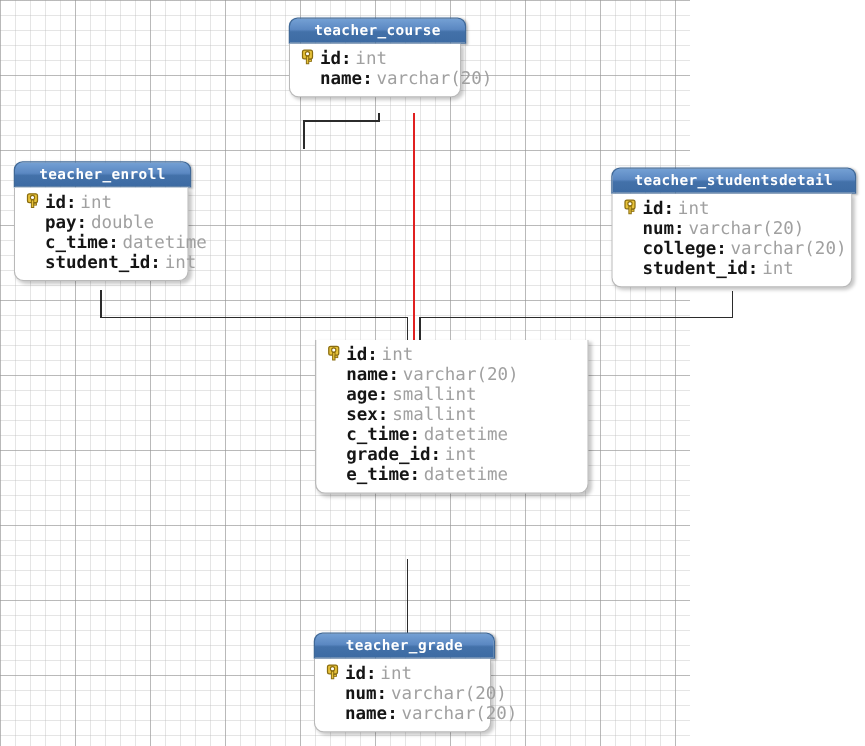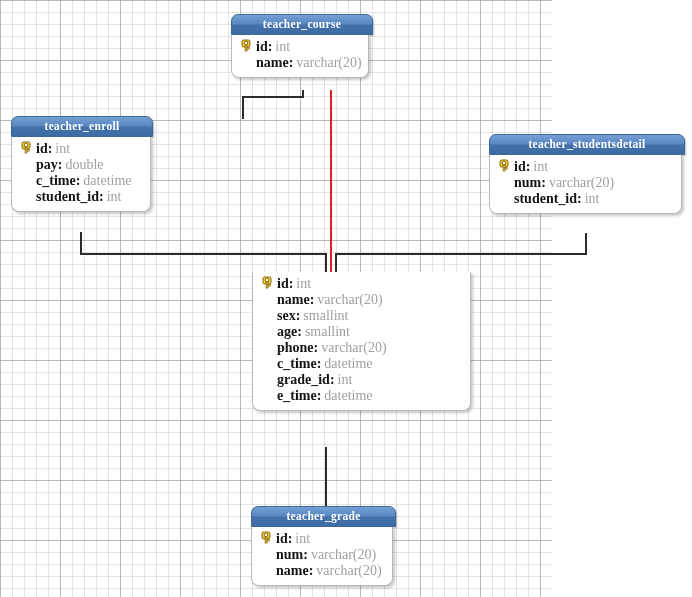--- a/index.html
+++ b/index.html
@@ -23,21 +23,20 @@
       linear-gradient(to right, rgba(150,150,150,0.55) 1px, transparent 1px),
       linear-gradient(to bottom, rgba(150,150,150,0.55) 1px, transparent 1px),
       linear-gradient(to right, rgba(190,190,190,0.40) 1px, transparent 1px),
       linear-gradient(to bottom, rgba(190,190,190,0.40) 1px, transparent 1px);
     background-size:
       60px 60px,
       60px 60px,
       12px 12px,
       12px 12px;
     background-position: 0px 0px, 0px 0px, 0px 0px, 0px 0px;
-    font-family: Liberation Serif, serif;
   }
 
   #connector-layer {
     position: absolute;
     left: 0;
     top: 0;
     width: 692px;
     height: 597px;
     pointer-events: none;
   }
@@ -127,21 +126,21 @@
         <div class="entity-body" style="width: 138px;">
           <div class="field-row"><span class="key-slot"><svg width="13" height="13" viewBox="0 0 13 13">
                 <rect x="2" y="1" width="8" height="7" rx="1.5" fill="#e8c33a" stroke="#8a6d10" stroke-width="1"></rect>
                 <circle cx="6" cy="4" r="1.7" fill="#ffffff" stroke="#8a6d10" stroke-width="0.9"></circle>
                 <rect x="5.1" y="6" width="1.9" height="6" fill="#e8c33a" stroke="#8a6d10" stroke-width="0.8"></rect>
                 <rect x="7" y="8.6" width="2.2" height="1.5" fill="#e8c33a" stroke="#8a6d10" stroke-width="0.7"></rect>
               </svg></span><span class="fname">id</span><span class="fcolon">:</span><span class="ftype">int</span></div>
           <div class="field-row"><span class="key-slot"></span><span class="fname">name</span><span class="fcolon">:</span><span class="ftype">varchar(20)</span></div>
         </div>
       </div>
-      <div class="entity" style="left: 11px; top: 116px; width: 142px;">
+      <div class="entity" style="left: 11px; top: 129px; width: 142px;">
         <div class="entity-header" style="width: 142px;">teacher_enroll</div>
         <div class="entity-body" style="width: 140px;">
           <div class="field-row"><span class="key-slot"><svg width="13" height="13" viewBox="0 0 13 13">
                 <rect x="2" y="1" width="8" height="7" rx="1.5" fill="#e8c33a" stroke="#8a6d10" stroke-width="1"></rect>
                 <circle cx="6" cy="4" r="1.7" fill="#ffffff" stroke="#8a6d10" stroke-width="0.9"></circle>
                 <rect x="5.1" y="6" width="1.9" height="6" fill="#e8c33a" stroke="#8a6d10" stroke-width="0.8"></rect>
                 <rect x="7" y="8.6" width="2.2" height="1.5" fill="#e8c33a" stroke="#8a6d10" stroke-width="0.7"></rect>
               </svg></span><span class="fname">id</span><span class="fcolon">:</span><span class="ftype">int</span></div>
           <div class="field-row"><span class="key-slot"></span><span class="fname">pay</span><span class="fcolon">:</span><span class="ftype">double</span></div>
           <div class="field-row"><span class="key-slot"></span><span class="fname">c_time</span><span class="fcolon">:</span><span class="ftype">datetime</span></div>
@@ -151,35 +150,35 @@
       <div class="entity" style="left: 489px; top: 134px; width: 196px;">
         <div class="entity-header" style="width: 196px;">teacher_studentsdetail</div>
         <div class="entity-body" style="width: 193px;">
           <div class="field-row"><span class="key-slot"><svg width="13" height="13" viewBox="0 0 13 13">
                 <rect x="2" y="1" width="8" height="7" rx="1.5" fill="#e8c33a" stroke="#8a6d10" stroke-width="1"></rect>
                 <circle cx="6" cy="4" r="1.7" fill="#ffffff" stroke="#8a6d10" stroke-width="0.9"></circle>
                 <rect x="5.1" y="6" width="1.9" height="6" fill="#e8c33a" stroke="#8a6d10" stroke-width="0.8"></rect>
                 <rect x="7" y="8.6" width="2.2" height="1.5" fill="#e8c33a" stroke="#8a6d10" stroke-width="0.7"></rect>
               </svg></span><span class="fname">id</span><span class="fcolon">:</span><span class="ftype">int</span></div>
           <div class="field-row"><span class="key-slot"></span><span class="fname">num</span><span class="fcolon">:</span><span class="ftype">varchar(20)</span></div>
+          <div class="field-row"><span class="key-slot"></span><span class="fname">college</span><span class="fcolon">:</span><span class="ftype">varchar(20)</span></div>
           <div class="field-row"><span class="key-slot"></span><span class="fname">student_id</span><span class="fcolon">:</span><span class="ftype">int</span></div>
         </div>
       </div>
       <div class="entity" style="left: 252px; top: 272px; width: 222px;">
         <div class="entity-body" style="width: 219px;">
           <div class="field-row"><span class="key-slot"><svg width="13" height="13" viewBox="0 0 13 13">
                 <rect x="2" y="1" width="8" height="7" rx="1.5" fill="#e8c33a" stroke="#8a6d10" stroke-width="1"></rect>
                 <circle cx="6" cy="4" r="1.7" fill="#ffffff" stroke="#8a6d10" stroke-width="0.9"></circle>
                 <rect x="5.1" y="6" width="1.9" height="6" fill="#e8c33a" stroke="#8a6d10" stroke-width="0.8"></rect>
                 <rect x="7" y="8.6" width="2.2" height="1.5" fill="#e8c33a" stroke="#8a6d10" stroke-width="0.7"></rect>
               </svg></span><span class="fname">id</span><span class="fcolon">:</span><span class="ftype">int</span></div>
           <div class="field-row"><span class="key-slot"></span><span class="fname">name</span><span class="fcolon">:</span><span class="ftype">varchar(20)</span></div>
+          <div class="field-row"><span class="key-slot"></span><span class="fname">age</span><span class="fcolon">:</span><span class="ftype">smallint</span></div>
           <div class="field-row"><span class="key-slot"></span><span class="fname">sex</span><span class="fcolon">:</span><span class="ftype">smallint</span></div>
-          <div class="field-row"><span class="key-slot"></span><span class="fname">age</span><span class="fcolon">:</span><span class="ftype">smallint</span></div>
-          <div class="field-row"><span class="key-slot"></span><span class="fname">phone</span><span class="fcolon">:</span><span class="ftype">varchar(20)</span></div>
           <div class="field-row"><span class="key-slot"></span><span class="fname">c_time</span><span class="fcolon">:</span><span class="ftype">datetime</span></div>
           <div class="field-row"><span class="key-slot"></span><span class="fname">grade_id</span><span class="fcolon">:</span><span class="ftype">int</span></div>
           <div class="field-row"><span class="key-slot"></span><span class="fname">e_time</span><span class="fcolon">:</span><span class="ftype">datetime</span></div>
         </div>
       </div>
       <div class="entity" style="left: 251px; top: 506px; width: 145px;">
         <div class="entity-header" style="width: 145px;">teacher_grade</div>
         <div class="entity-body" style="width: 142px;">
           <div class="field-row"><span class="key-slot"><svg width="13" height="13" viewBox="0 0 13 13">
                 <rect x="2" y="1" width="8" height="7" rx="1.5" fill="#e8c33a" stroke="#8a6d10" stroke-width="1"></rect>

